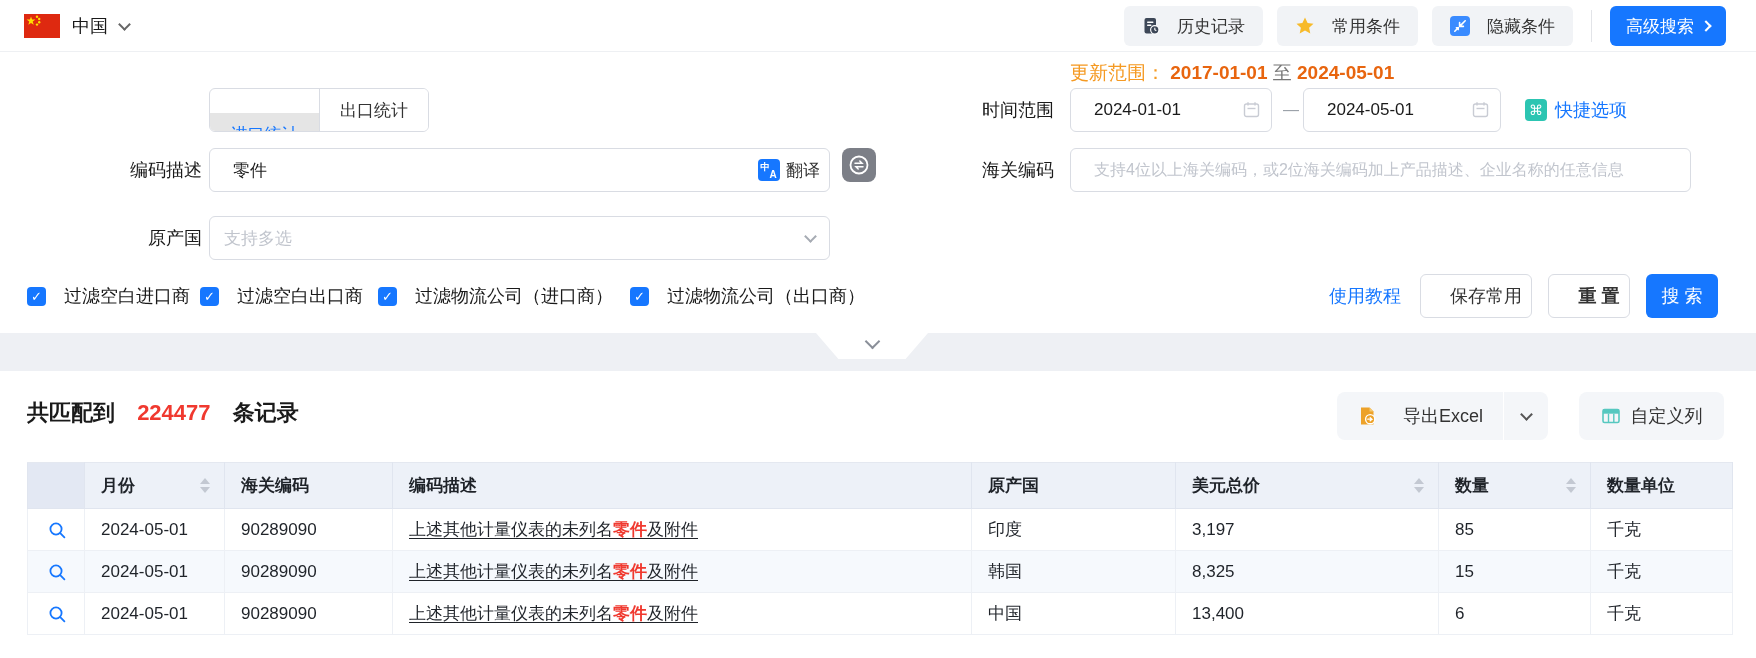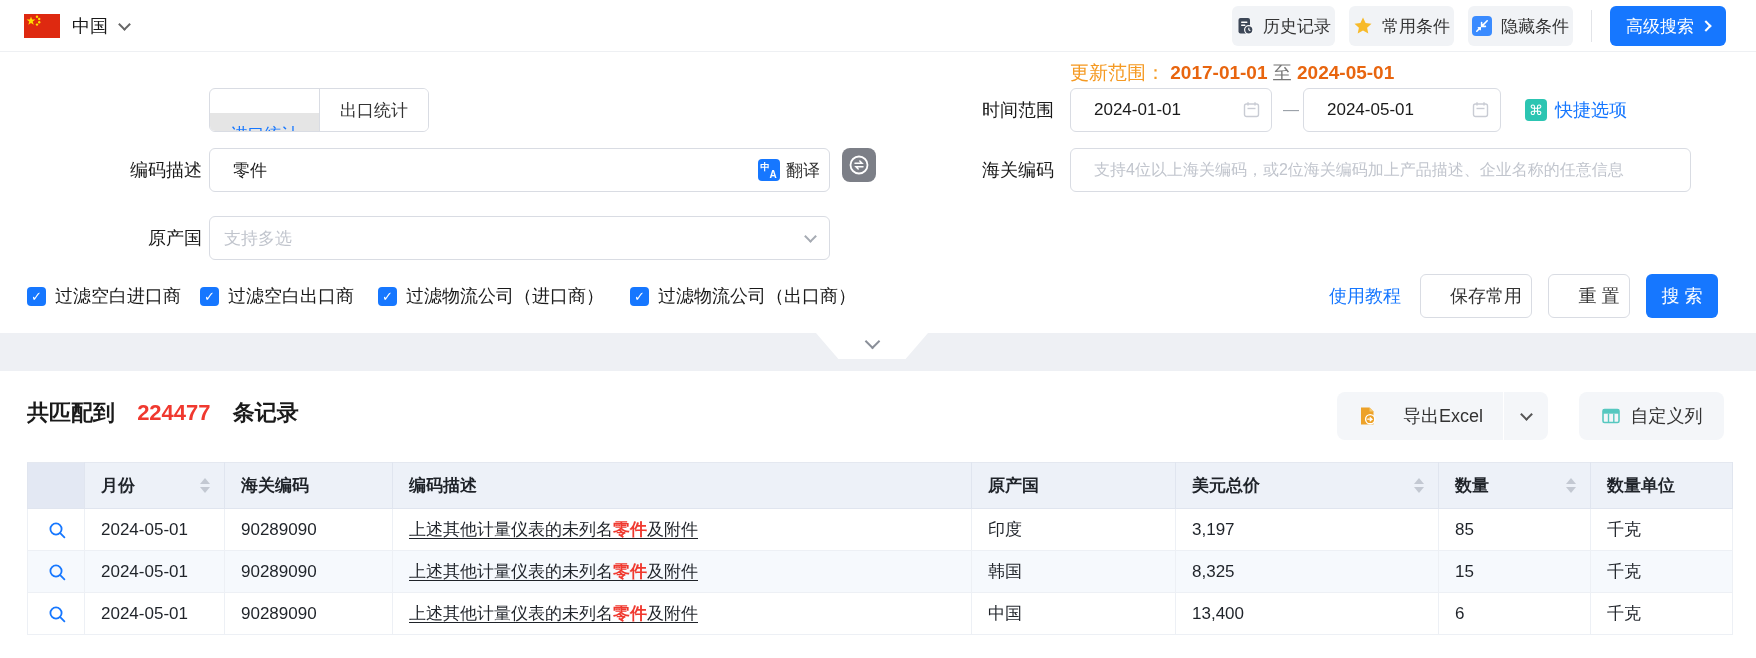--- a/index.html
+++ b/index.html
@@ -8,21 +8,21 @@
   #canvas { position:relative; width:1756px; height:658px; }
 
   
   #topbar { position:absolute; left:0; top:0; width:1756px; height:52px; background:#fff;
     border-bottom:1px solid #eef0f3; }
   .country { position:absolute; left:24px; top:6px; height:40px; display:flex; align-items:center; gap:12px; cursor:pointer; }
   .country .cname { font-size:18px; color:#1a1a1a; }
   .chev { display:inline-block; width:9px; height:9px; border-right:2px solid #666; border-bottom:2px solid #666;
     transform:rotate(45deg); margin-top:-4px; }
   #top-actions { position:absolute; right:30px; top:6px; height:40px; display:flex; align-items:center; gap:14px; }
-  .tbtn { height:40px; display:flex; align-items:center; gap:9px; padding:0 4px; background:#f1f3f6;
+  .tbtn { height:40px; display:flex; align-items:center; gap:17px; padding:0 18px; background:#f1f3f6;
     border:none; border-radius:6px; font-size:17px; color:#333; cursor:pointer; }
   .vdiv { width:1px; height:32px; background:#e2e4e8; margin:0 4px; }
   .adv-btn { height:40px; display:flex; align-items:center; gap:8px; padding:0 16px; background:#1677ff;
     border:none; border-radius:6px; font-size:17px; color:#fff; cursor:pointer; }
   .adv-btn .chev { border-color:#fff; transform:rotate(-45deg); margin:0; width:8px; height:8px; }
 
   
   #panel { position:absolute; left:0; top:52px; width:1756px; height:281px; background:#fff; }
   .flabel { position:absolute; font-size:18px; color:#1a1a1a; text-align:right; }
   .seg-group { position:absolute; left:209px; top:36px; height:44px; display:flex; border:1px solid #d9dce3;
@@ -54,21 +54,21 @@
   .exch { position:absolute; left:842px; top:96px; width:34px; height:34px; background:#7c7f87; border-radius:8px;
     display:flex; align-items:center; justify-content:center; cursor:pointer; }
   .sel { position:absolute; left:209px; top:164px; width:621px; height:44px; border:1px solid #d9dce3; border-radius:6px;
     display:flex; align-items:center; padding:0 14px; cursor:pointer; background:#fff; }
   .sel .ph { color:#c1c5cd; font-size:17px; flex:1; }
   .sel .chev { border-color:#a6abb3; }
 
   .cb { position:absolute; top:222px; height:44px; display:flex; align-items:center; gap:9px; cursor:pointer; }
   .cbox { width:19px; height:19px; background:#1677ff; border-radius:4px; display:flex; align-items:center;
     justify-content:center; color:#fff; font-size:13px; font-weight:bold; }
-  .cb span.lbl { font-size:18px; color:#1a1a1a; }
+  .cb span.lbl { font-size:18px; color:#1a1a1a;margin-left:9px; }
 
   .link { position:absolute; top:222px; height:44px; display:flex; align-items:center; color:#1677ff;
     font-size:18px; cursor:pointer; }
   .obtn { position:absolute; top:222px; height:44px; background:#fff; border:1px solid #d9dce3; border-radius:6px;
     font-size:18px; color:#333; cursor:pointer; font-family:inherit;padding-left:20px; }
   .pbtn { position:absolute; top:222px; height:44px; background:#1677ff; border:none; border-radius:6px;
     font-size:18px; color:#fff; cursor:pointer; font-family:inherit; }
 
   
   #band { position:absolute; left:0; top:333px; width:1756px; height:38px; background:#eef0f4; }
@@ -249,21 +249,21 @@
       <span class="cbox">✓</span>
       <span class="lbl">过滤物流公司（进口商）</span>
     </div>
     <div class="cb" style="left:630px;">
       <span class="cbox">✓</span>
       <span class="lbl">过滤物流公司（出口商）</span>
     </div>
 
     <div class="link" style="left:1329px;">使用教程</div>
     <button class="obtn" style="left:1420px;width:112px;">保存常用</button>
-    <button class="obtn" style="left:1548px;width:82px;">重 置</button>
+    <button class="obtn" style="left:1548px;width:82px;font-weight:bold;">重 置</button>
     <button class="pbtn" style="left:1646px;width:72px;">搜 索</button>
   </div>
 
   <div id="band"></div>
   <div id="notch">
     <i class="chev"></i>
   </div>
 
   <div id="results">
     <div id="match">

